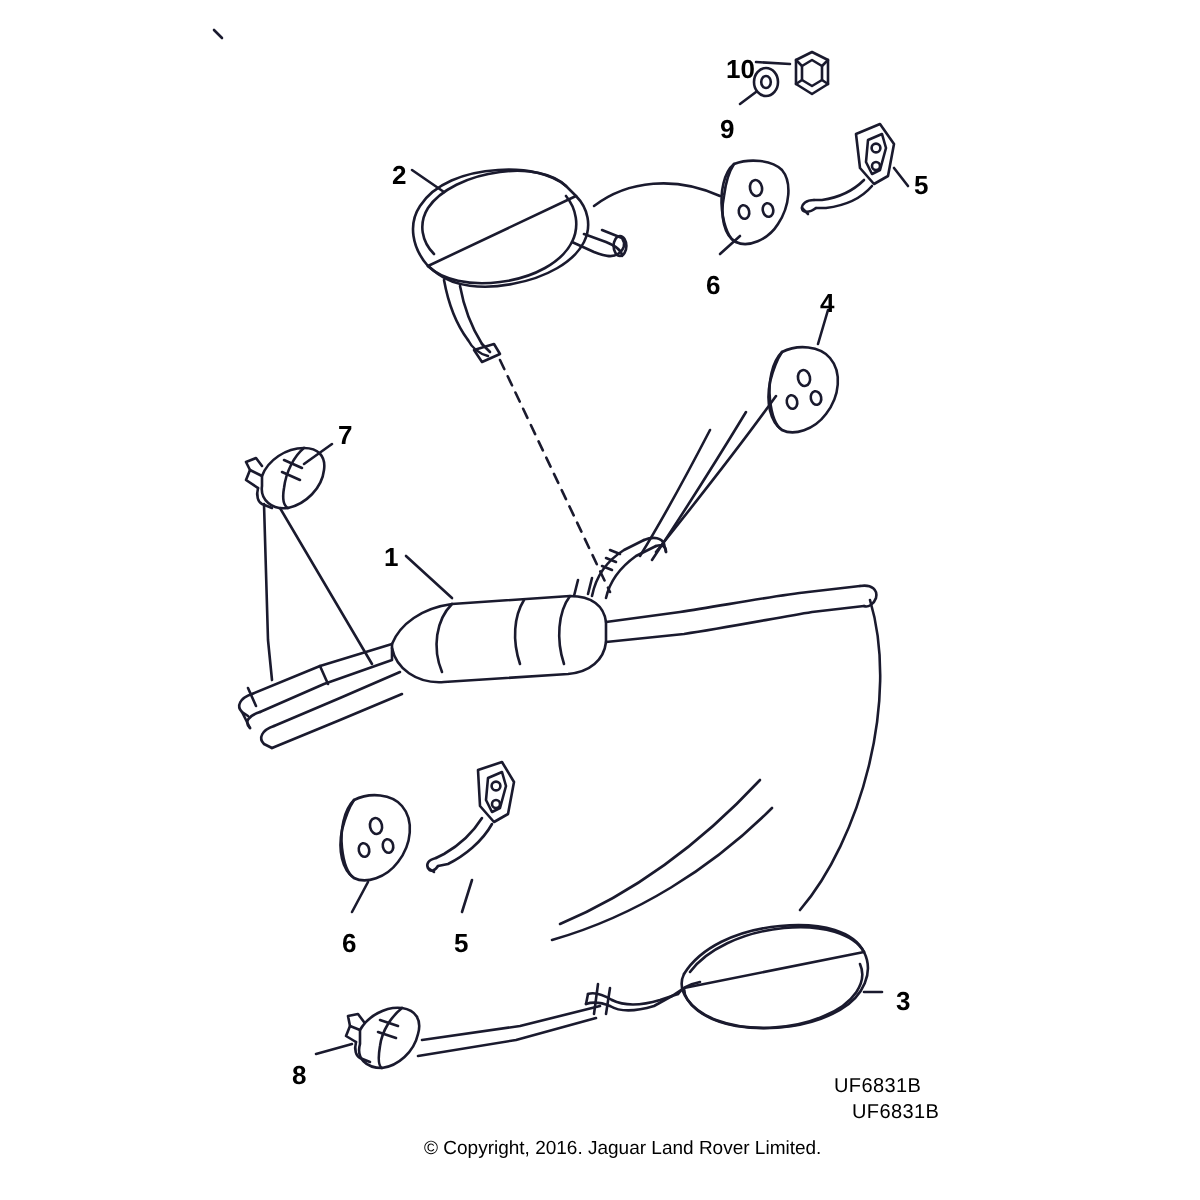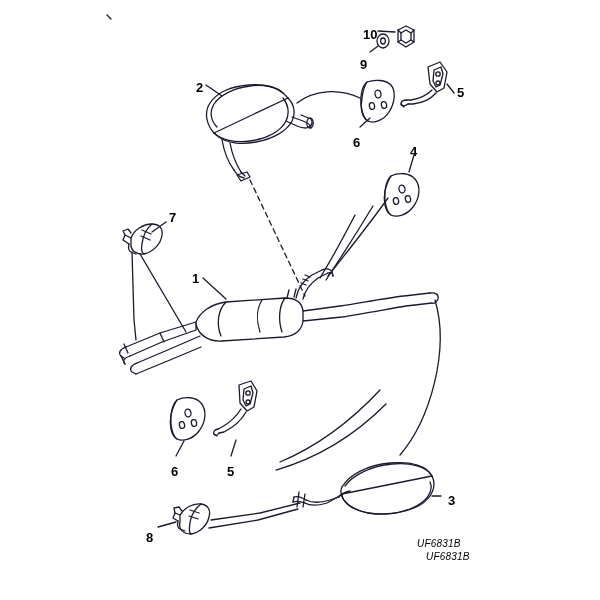--- a/index.html
+++ b/index.html
@@ -31,21 +31,20 @@
     line-height: 13px;
     white-space: nowrap;
   }
   .part-code {
     position: absolute;
     font-family: "Liberation Sans", sans-serif;
     font-size: 10px;
     color: #000000;
     white-space: nowrap;
     letter-spacing: 0.2px;
-    font-style: italic;
   }
   .copyright {
     position: absolute;
     font-family: "Liberation Sans", sans-serif;
     font-size: 9.5px;
     color: #000000;
     white-space: nowrap;
   }
 </style>
 </head>
@@ -257,14 +256,15 @@
   <div class="callout-label" style="left:169px; top:211px;">7</div>
   <div class="callout-label" style="left:146px; top:531px;">8</div>
   <div class="callout-label" style="left:360px; top:58px;">9</div>
   <div class="callout-label" style="left:363px; top:28px;">10</div>
   <div class="callout-label" style="left:227px; top:465px;">5</div>
   <div class="callout-label" style="left:171px; top:465px;">6</div>
 
   <div class="part-code" style="left:417px; top:538px;">UF6831B</div>
   <div class="part-code" style="left:426px; top:551px;">UF6831B</div>
 
+  <div class="copyright" style="left:212px; top:569px;">© Copyright, 2016. Jaguar Land Rover Limited.</div>
 
 </div>
 
 </body></html>

